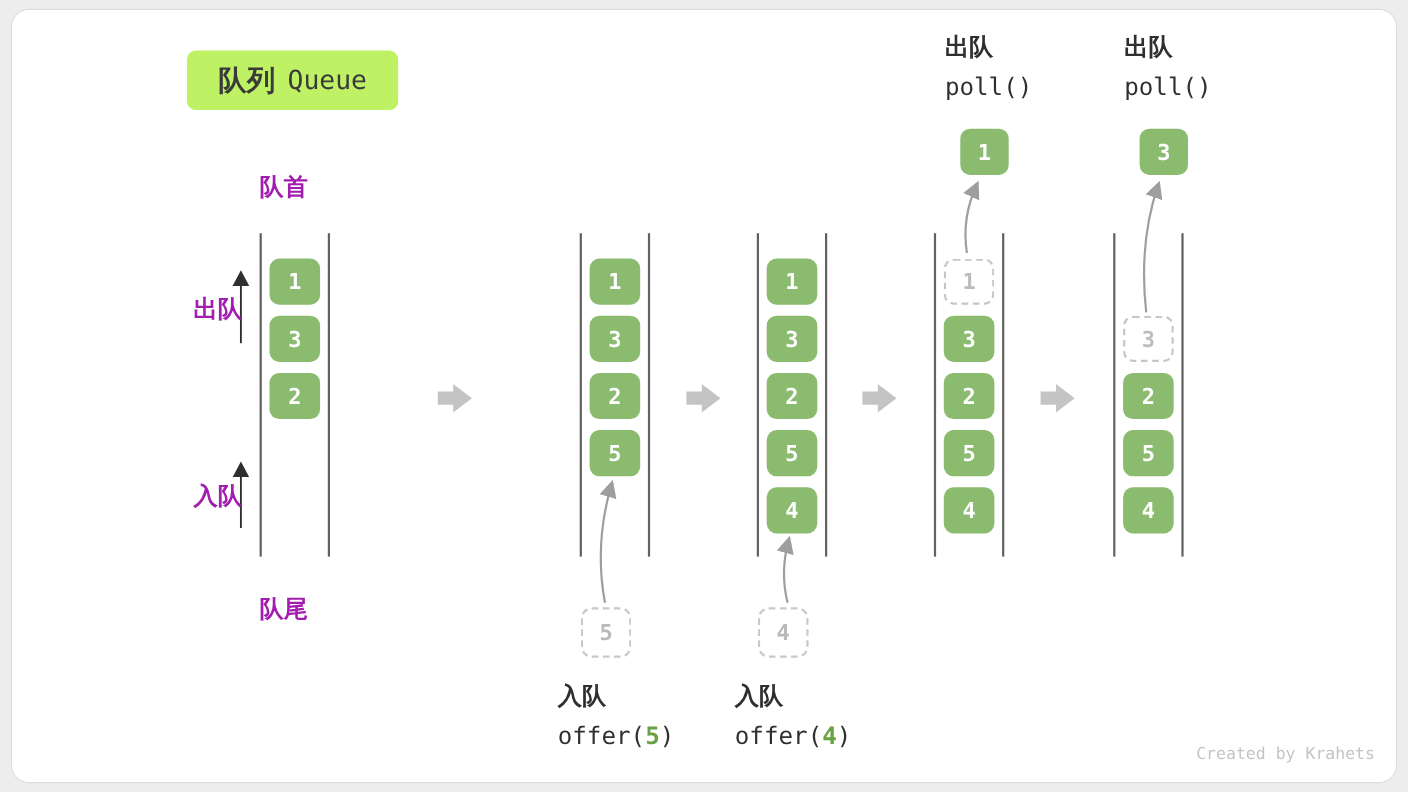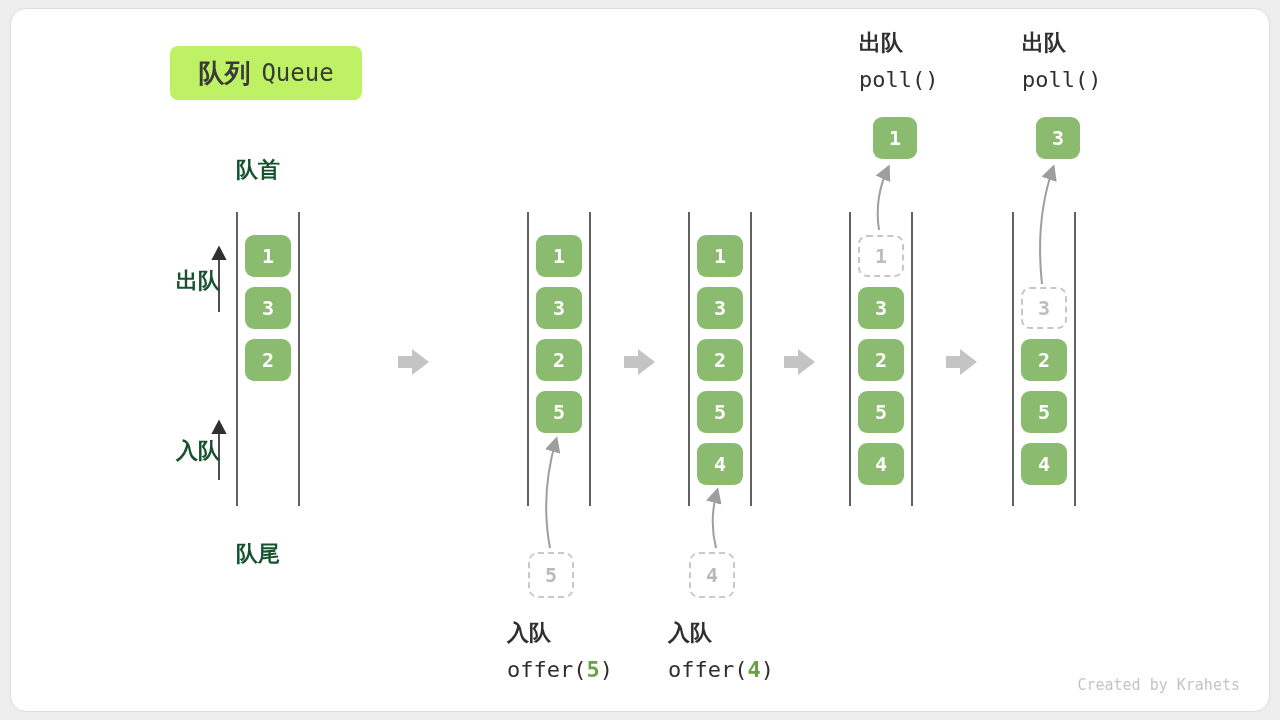--- a/index.html
+++ b/index.html
@@ -17,21 +17,21 @@
   .step-arrow { fill:var(--stepgray,#c4c4c4); }
 
   .title-box {
     position:absolute; left:170px; top:46px; width:192px; height:54px;
     background:#bef264; border-radius:8px;
     display:flex; align-items:center; justify-content:center; gap:11px;
   }
   .title-zh { font-size:26px; font-weight:bold; color:#3a3a3a; }
   .title-en { font-family:"DejaVu Sans Mono","Liberation Mono",monospace; font-size:24px; color:#3a3a3a; }
 
-  .side-lbl { position:absolute; font-size:22px; font-weight:bold; color:#14532d; }
+  .side-lbl { position:absolute; font-size:22px; font-weight:bold; color:#a21caf; }
   .l-front { left:236px; top:155px; }
   .l-rear  { left:236px; top:539px; }
   .l-deq   { left:176px; top:266px; }
   .l-enq   { left:176px; top:436px; }
 
   .vline { position:absolute; width:2px; background:#616161; }
 
   .cell {
     position:absolute; width:46px; height:42px; border-radius:9px;
     display:flex; align-items:center; justify-content:center;
@@ -48,21 +48,21 @@
     font-family:"DejaVu Sans Mono","Liberation Mono",monospace;
     font-size:20px; font-weight:bold;
   }
 
   .op-block { position:absolute; color:#2f2f2f; }
   .op-zh   { font-size:22px; font-weight:bold; margin-bottom:9px; }
   .op-code { font-family:"DejaVu Sans Mono","Liberation Mono",monospace; font-size:22px; color:#2f2f2f; }
   .op-code .green { color:var(--codegreen,#69a244); font-weight:bold; }
 
   .watermark {
-    position:absolute; right:40px; top:676px;
+    position:absolute; right:30px; top:676px;
     font-family:"DejaVu Sans Mono","Liberation Mono",monospace;
     font-size:15px; color:#c4c4c4;
   }
 </style>
 </head>
 <body>
 
 <div class="card"></div>
 
 <svg class="overlay" width="1280" height="720" viewBox="0 0 1280 720">

